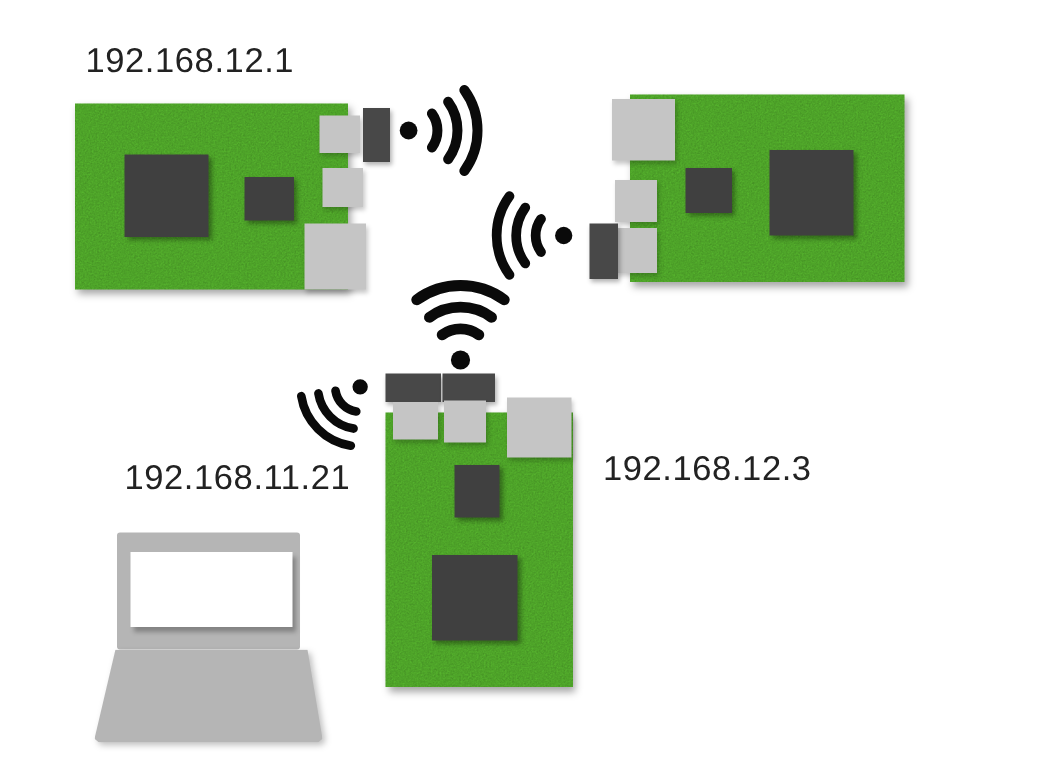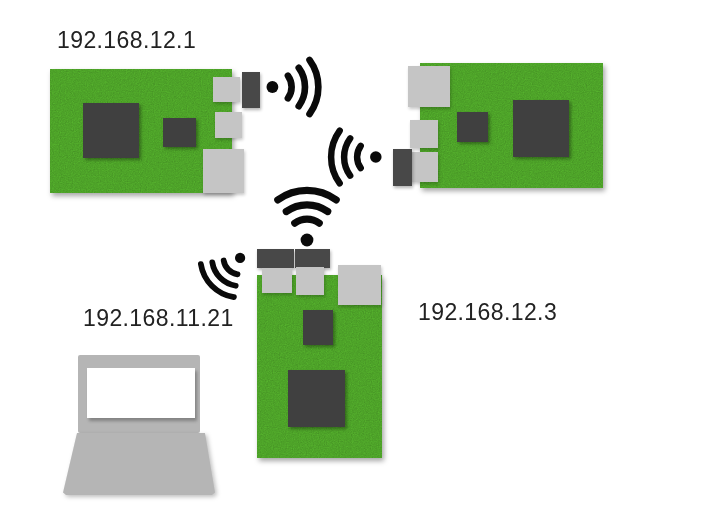--- a/index.html
+++ b/index.html
@@ -90,21 +90,21 @@
           <path d="M34.7 69 A26 26 0 0 1 65.3 69"></path>
           <path d="M24.1 54.4 A44 44 0 0 1 75.9 54.4"></path>
           <path d="M13.5 39.8 A62 62 0 0 1 86.5 39.8"></path>
         </g>
         <circle cx="50" cy="90" r="8" fill="currentColor"></circle>
       </g>
     </defs>
   </svg>
 
   <div class="ip-label" style="left:57px; top:27px;">192.168.12.1</div>
-  <div class="ip-label" style="left:418px; top:299px;text-align:center;">192.168.12.3</div>
+  <div class="ip-label" style="left:402px; top:299px;text-align:center;">192.168.12.3</div>
   <div class="ip-label" style="left:83px; top:305px;">192.168.11.21</div>
 
   <div class="board" style="left:50px; top:69px; width:182px; height:124px;">
     <svg class="noise">
         <rect width="100%" height="100%" filter="url(#noiseF)"></rect>
       </svg>
     <div class="port" style="left:163px; top:8px;  width:27px; height:25px;"></div>
     <div class="port" style="left:165px; top:43px; width:27px; height:26px;"></div>
     <div class="port" style="left:153px; top:80px; width:41px; height:44px;"></div>
     <div class="chip" style="left:33px; top:34px; width:56px; height:55px;"></div>

